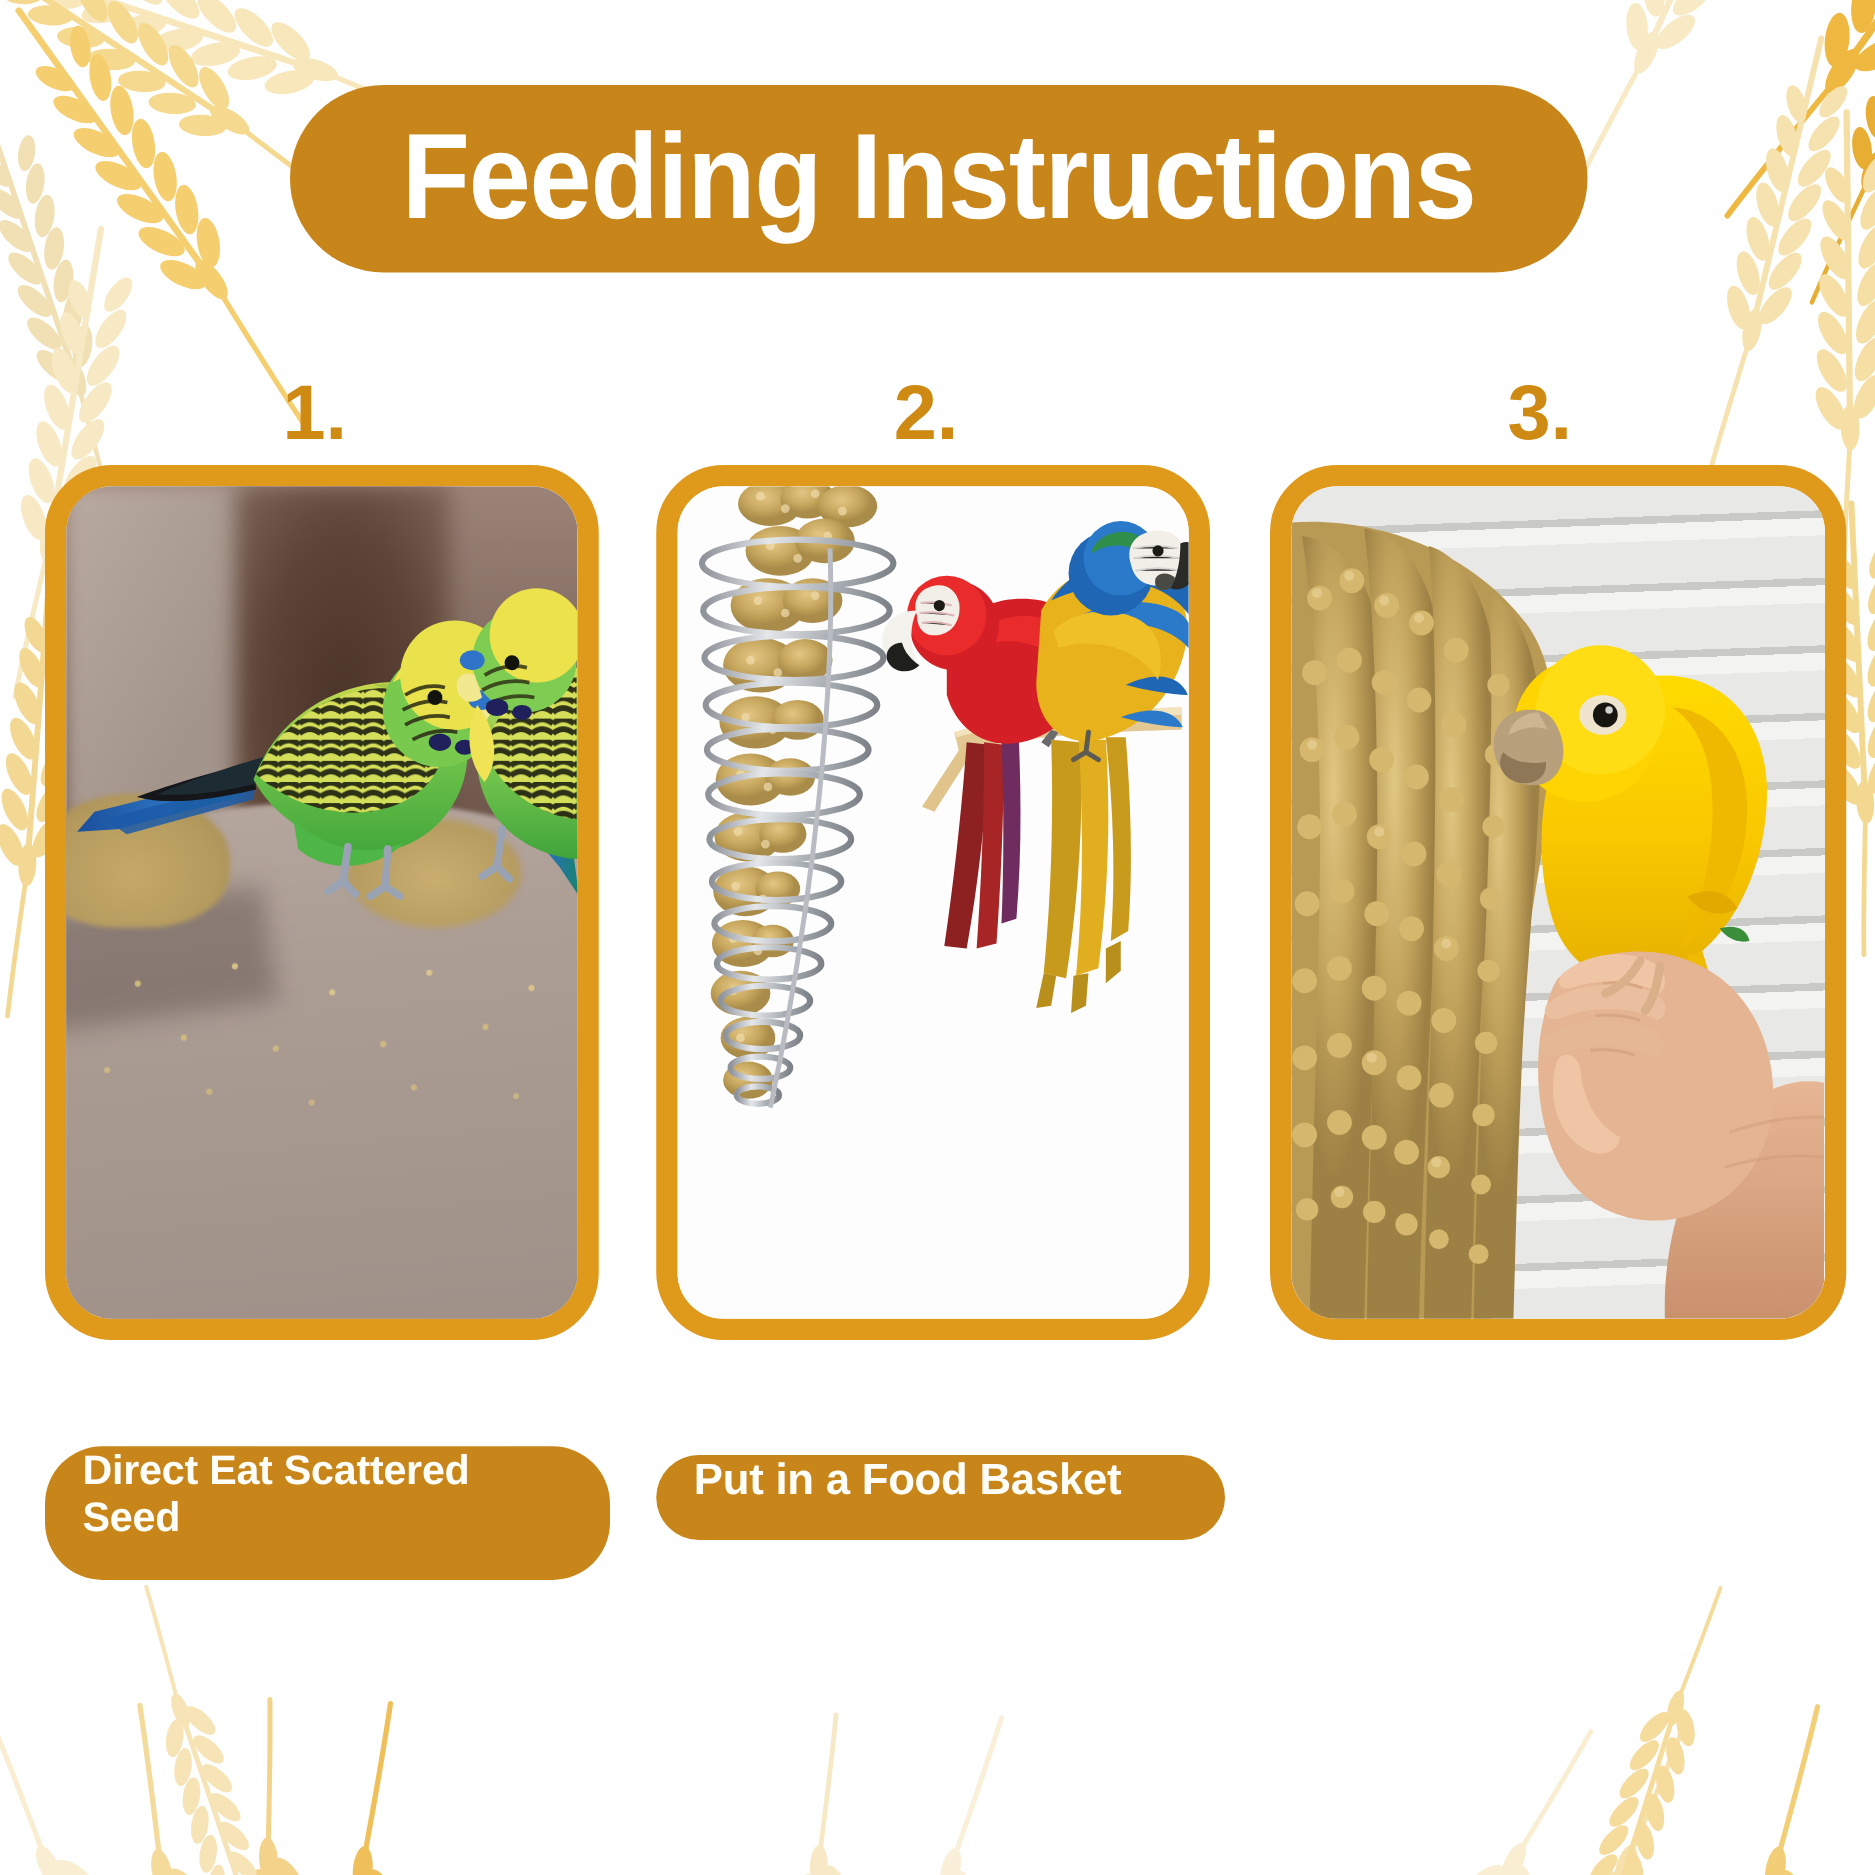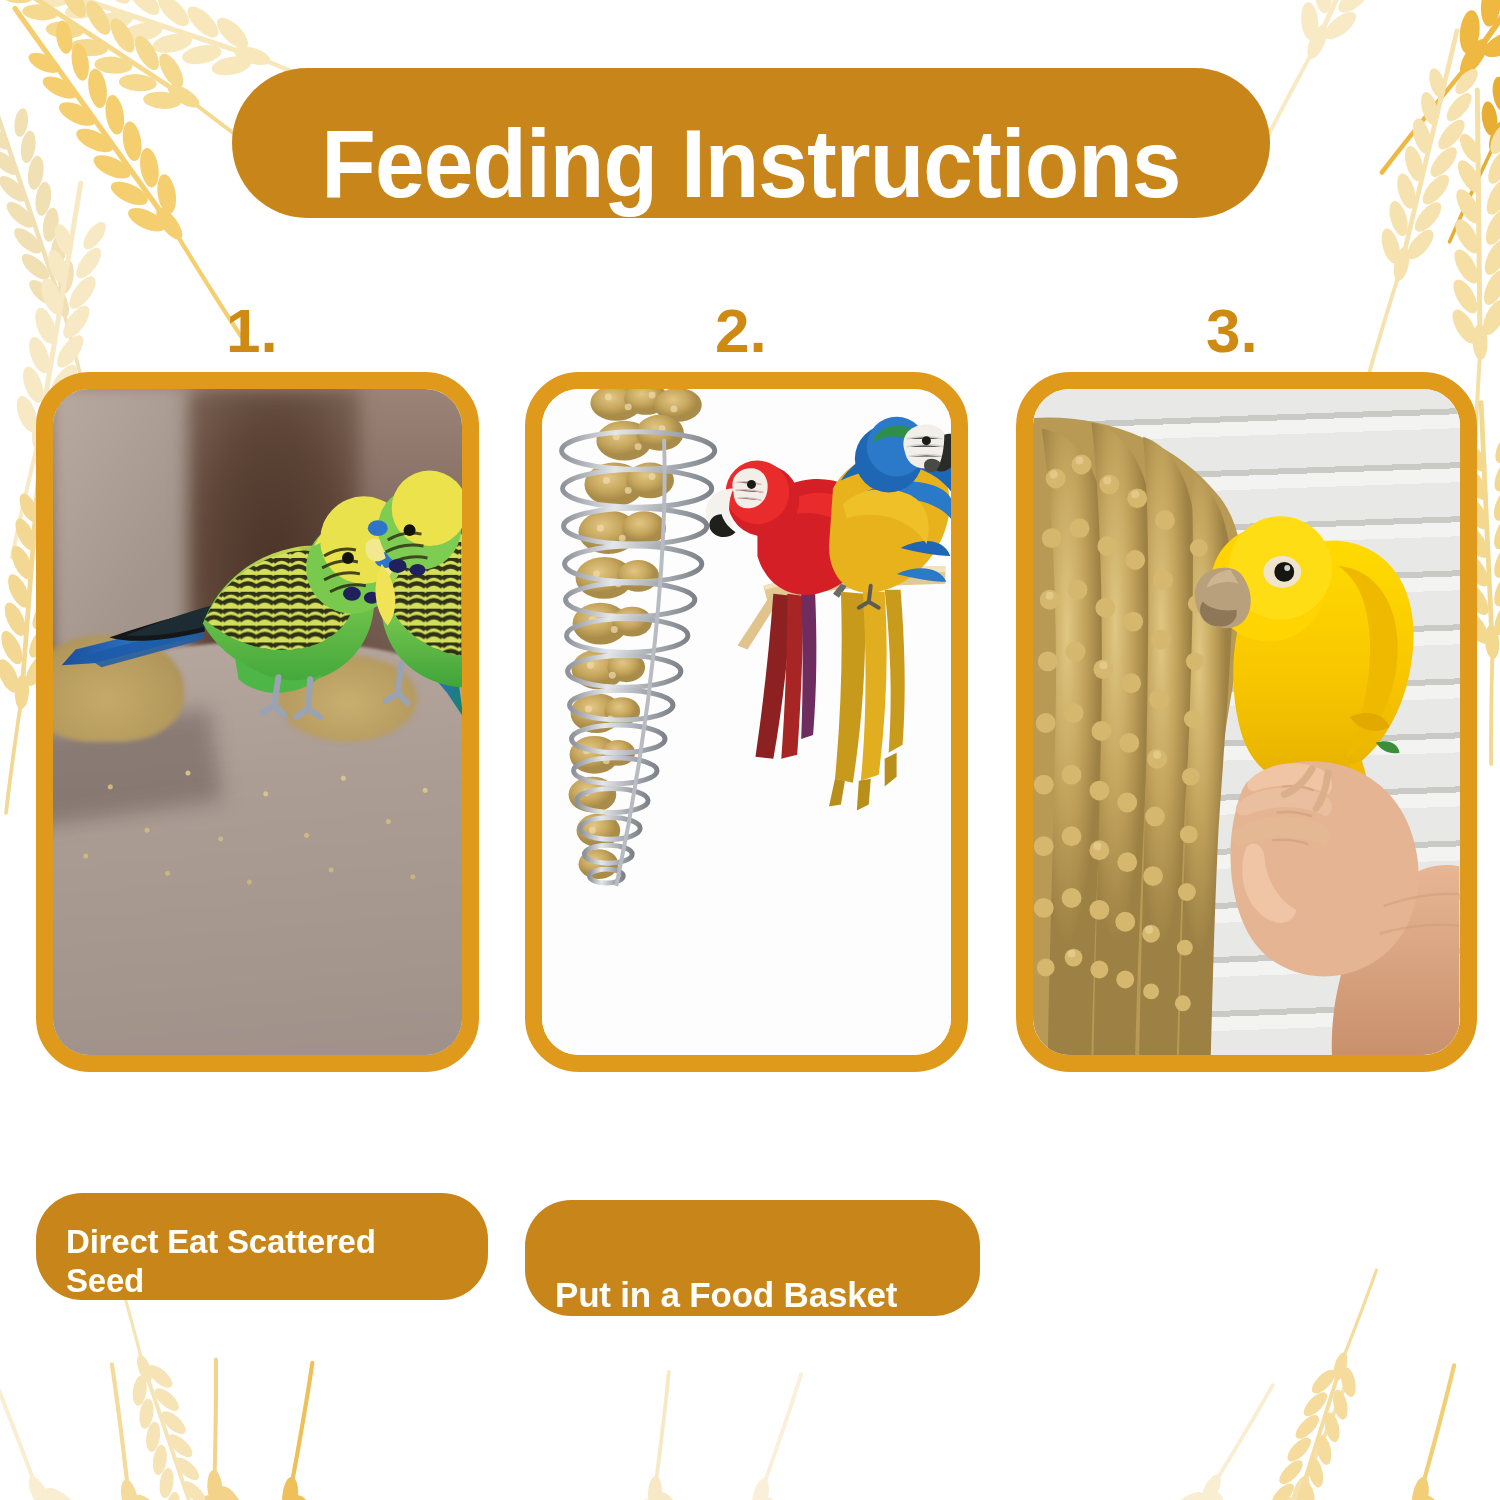--- a/index.html
+++ b/index.html
@@ -32,21 +32,21 @@
   #title-pill {
     position: absolute;
     left: 232px;
     top: 68px;
     width: 1038px;
     height: 150px;
     background: #C8861A;
     border-radius: 75px;
     z-index: 4;
     display: flex;
-    align-items: flex-end;
+    align-items: center;
     justify-content: center;
   }
   #title-text {
     color: #ffffff;
     font-family: "Liberation Sans", sans-serif;
     font-size: 97px;
     font-weight: bold;
     letter-spacing: -1px;
     line-height: 1;
     white-space: nowrap;
@@ -96,27 +96,26 @@
     overflow: hidden;
   }
 
   
   .caption-pill {
     position: absolute;
     background: #C8861A;
     border-radius: 46px;
     z-index: 4;
     display: flex;
-    align-items: flex-end;
+    align-items: flex-start;
     box-sizing: border-box;
     padding: 0 30px;
-    margin-top: 36px;
   }
   #caption-1 { left: 36px;   top: 1157px; width: 452px; height: 107px; }
-  #caption-2 { left: 525px;  top: 1164px; width: 455px; height: 116px; }
+  #caption-2 { left: 525px;  top: 1164px; width: 455px; height: 68px; }
   #caption-3 { left: 1016px; top: 1155px; width: 449px; height: 136px; }
 
   .caption-text {
     color: #FFFEF8;
     font-family: "Liberation Sans", sans-serif;
     font-weight: bold;
     font-size: 33px;
     line-height: 1.16;
     letter-spacing: -0.2px;
     white-space: pre-line;

